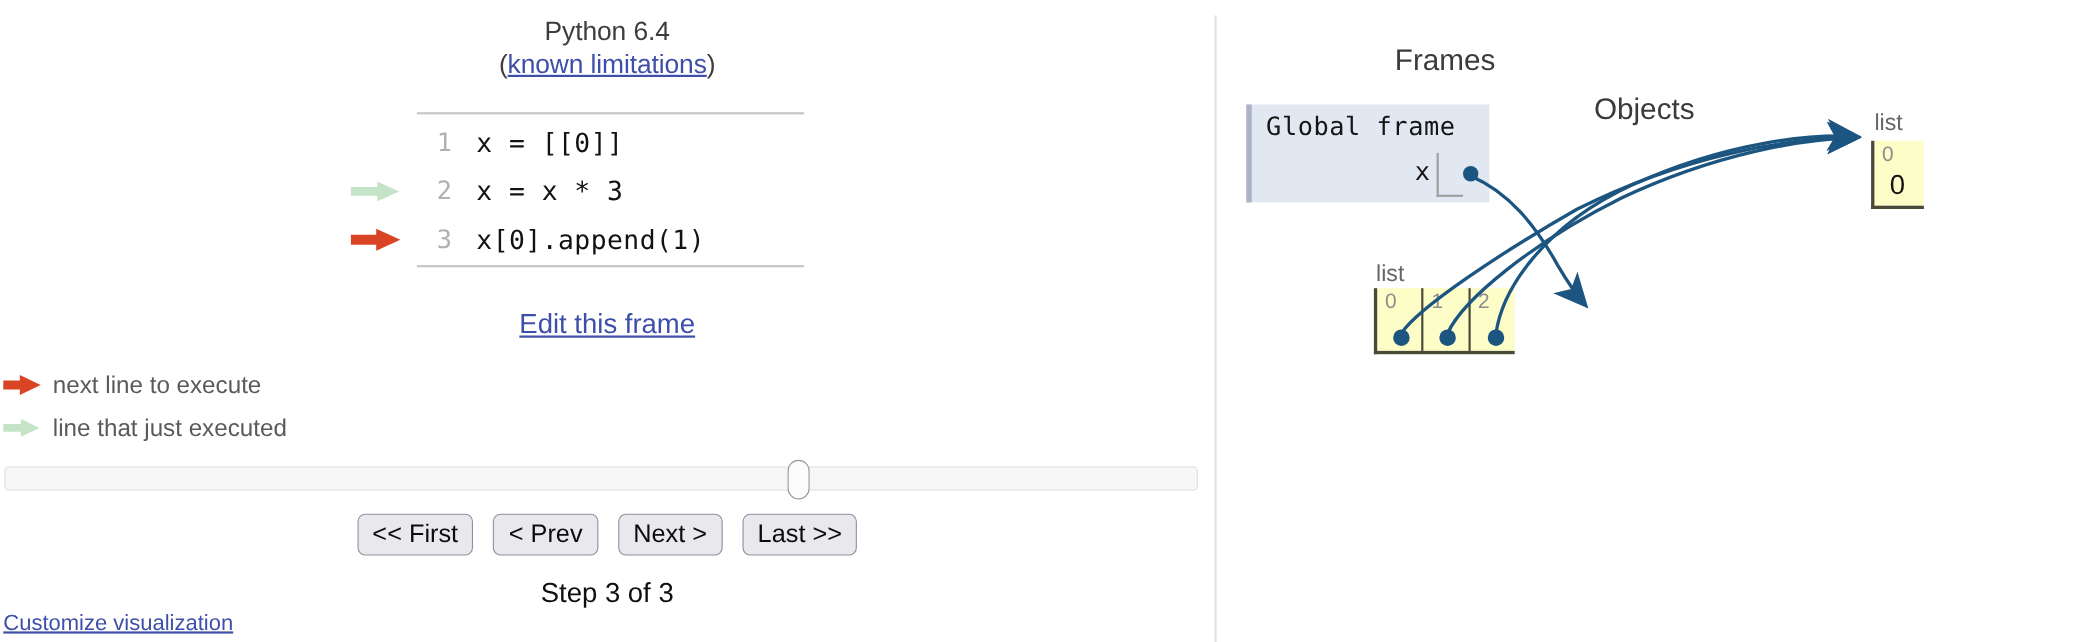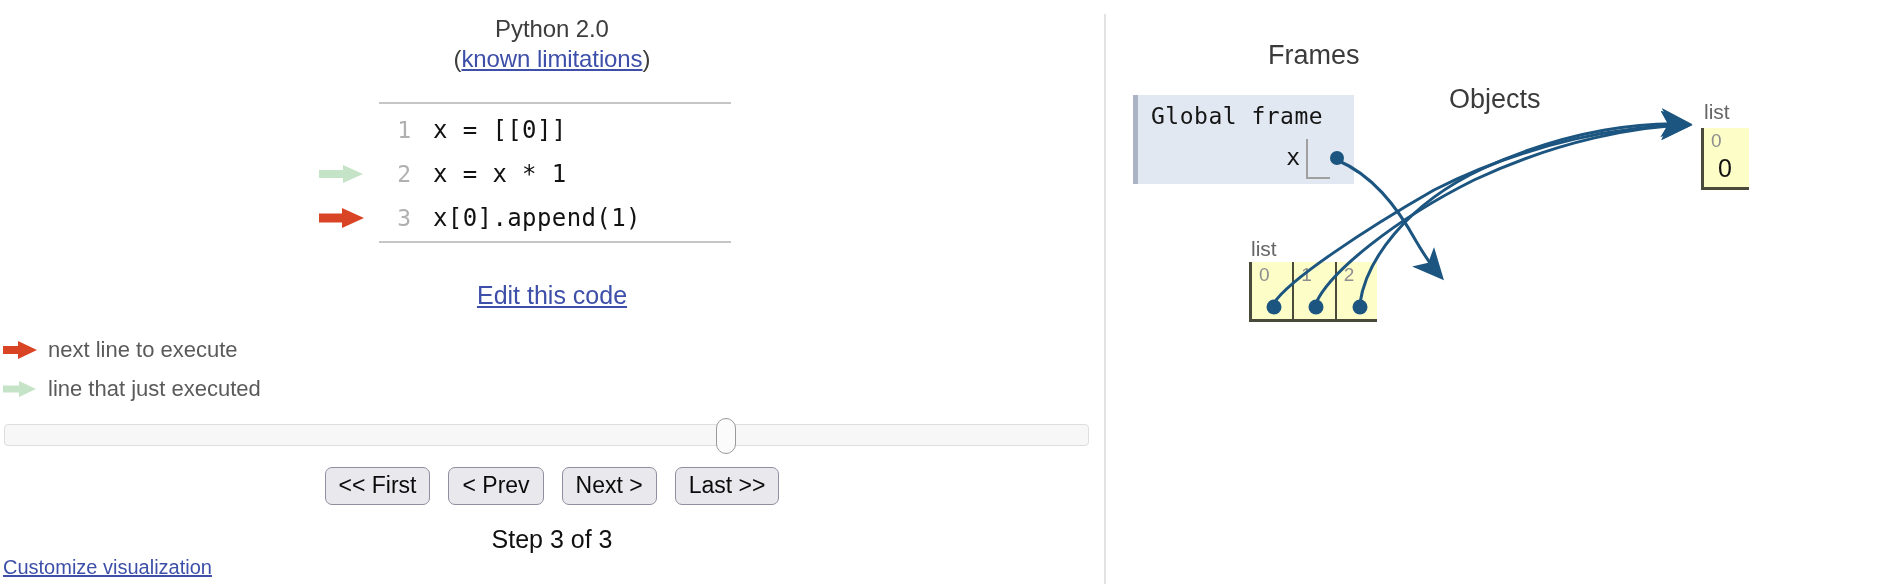--- a/index.html
+++ b/index.html
@@ -330,21 +330,21 @@
 </head>
 <body>
 
 <div id="root">
 
   <div class="divider"></div>
 
   <div class="left-pane">
 
     <div class="py-version">
-      <span>Python 2.0</span>
+      <span>Python 6.4</span>
       <span class="line2">
         <span>(</span><a href="#">known limitations</a><span>)</span>
       </span>
     </div>
 
     <div class="code-rule top"></div>
 
     <div class="code-block">
 
       <div class="code-line">
@@ -354,40 +354,40 @@
       </div>
 
       <div class="code-line">
         <div class="arrow-slot">
           <svg width="52" height="24" viewBox="0 0 52 24">
             <path d="M2,12 L30,12" stroke="#c5e3c6" stroke-width="8" stroke-linecap="butt" fill="none"></path>
             <path d="M26,3 L46,12 L26,21 Z" fill="#c5e3c6"></path>
           </svg>
         </div>
         <span class="lineno">2</span>
-        <span class="codetext">x = x * 1</span>
+        <span class="codetext">x = x * 3</span>
       </div>
 
       <div class="code-line">
         <div class="arrow-slot">
           <svg width="52" height="24" viewBox="0 0 52 24">
             <path d="M2,12 L30,12" stroke="#d94424" stroke-width="9" stroke-linecap="butt" fill="none"></path>
             <path d="M25,2 L47,12 L25,22 Z" fill="#d94424"></path>
           </svg>
         </div>
         <span class="lineno">3</span>
         <span class="codetext">x[0].append(1)</span>
       </div>
 
     </div>
 
     <div class="code-rule bottom"></div>
 
     <div class="edit-link">
-      <a href="#">Edit this code</a>
+      <a href="#">Edit this frame</a>
     </div>
 
     <div class="legend">
       <div class="legend-row">
         <svg class="legend-arrow" viewBox="0 0 36 22">
           <path d="M1,11 L20,11" stroke="#d94424" stroke-width="8" fill="none"></path>
           <path d="M16,2 L35,11 L16,20 Z" fill="#d94424"></path>
         </svg>
         <span class="legend-label">next line to execute</span>
       </div>

